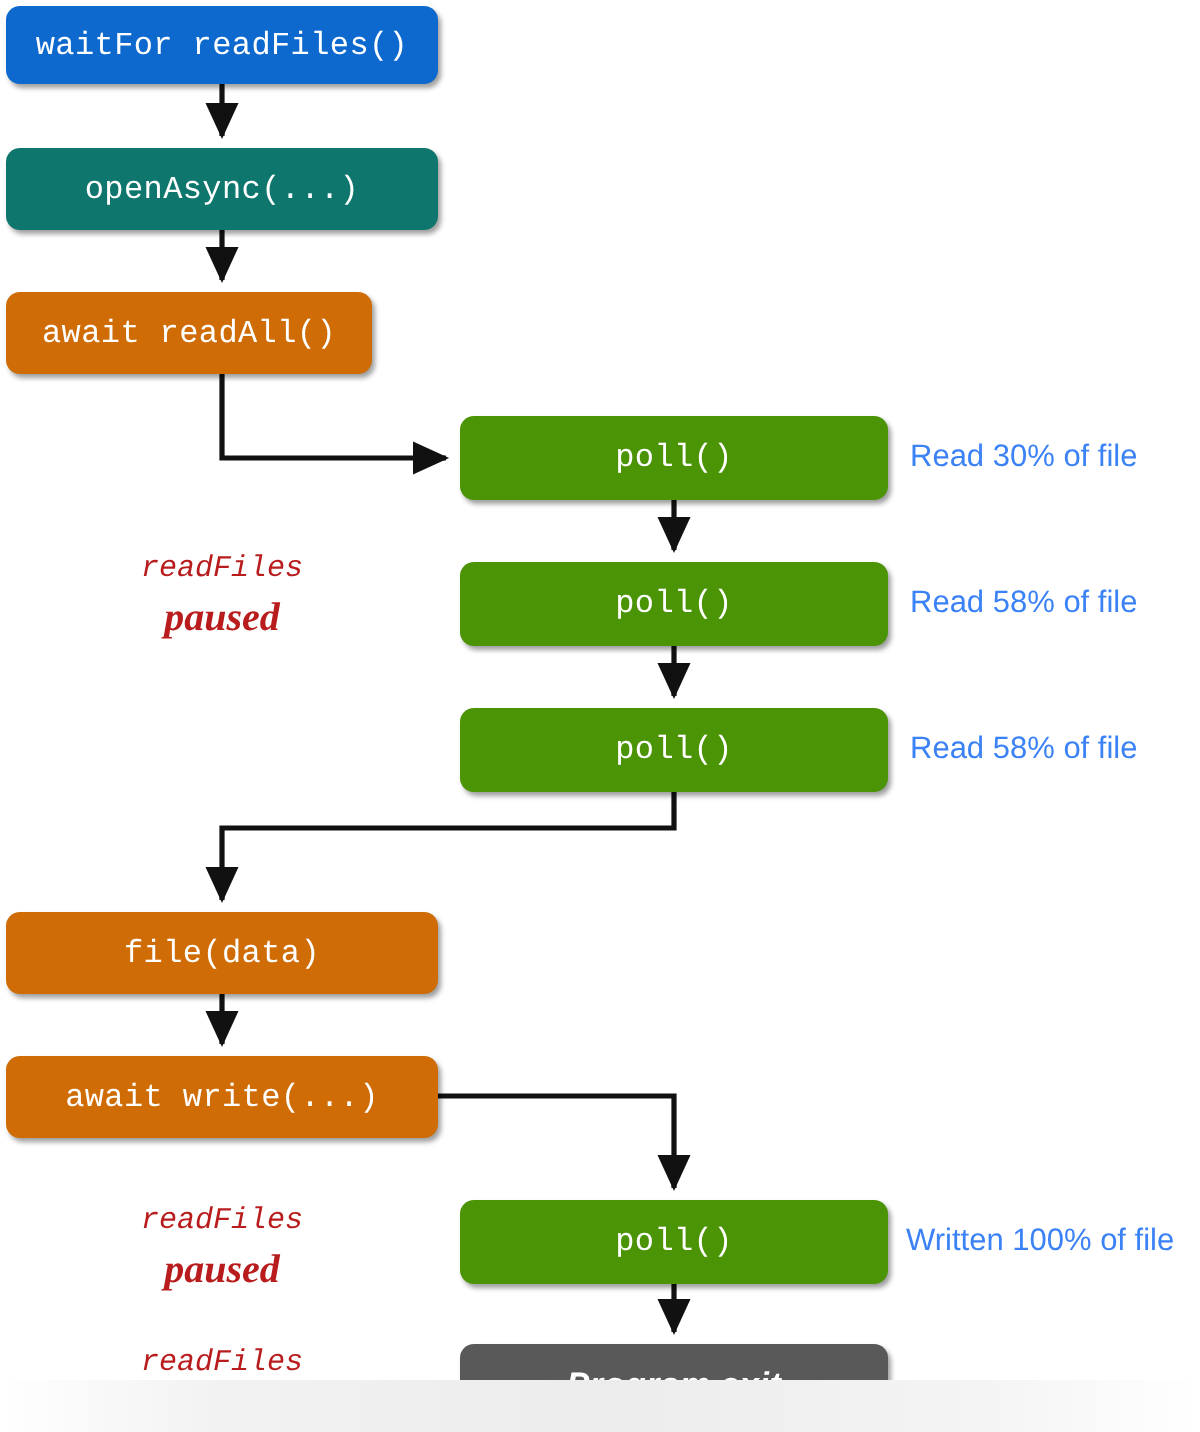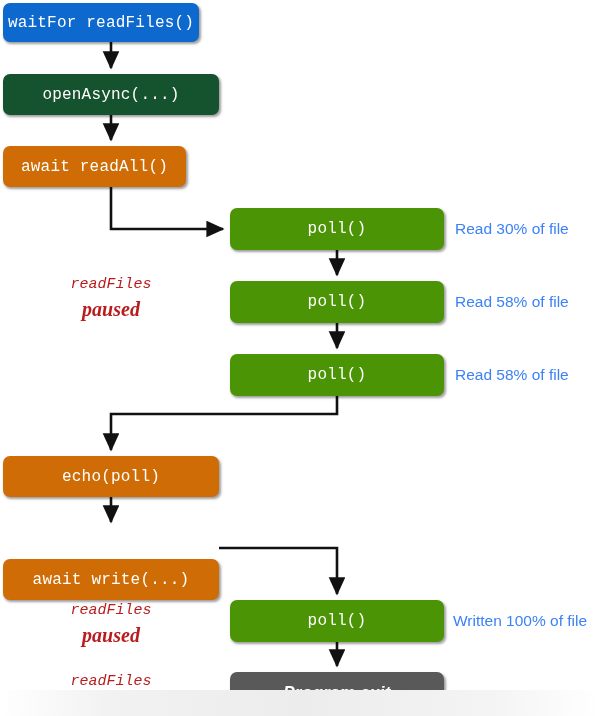--- a/index.html
+++ b/index.html
@@ -104,42 +104,42 @@
         <path d="M337,250 L337,275" fill="none" stroke="#111111" stroke-width="2.6" stroke-linejoin="miter" stroke-linecap="butt" marker-end="url(#arrowhead)"></path>
         <path d="M337,323 L337,348" fill="none" stroke="#111111" stroke-width="2.6" stroke-linejoin="miter" stroke-linecap="butt" marker-end="url(#arrowhead)"></path>
         <path d="M337,396 L337,414 L111,414 L111,450" fill="none" stroke="#111111" stroke-width="2.6" stroke-linejoin="miter" stroke-linecap="butt" marker-end="url(#arrowhead)"></path>
         <path d="M111,497 L111,522" fill="none" stroke="#111111" stroke-width="2.6" stroke-linejoin="miter" stroke-linecap="butt" marker-end="url(#arrowhead)"></path>
         <path d="M219,548 L337,548 L337,594" fill="none" stroke="#111111" stroke-width="2.6" stroke-linejoin="miter" stroke-linecap="butt" marker-end="url(#arrowhead)"></path>
         <path d="M337,642 L337,666" fill="none" stroke="#111111" stroke-width="2.6" stroke-linejoin="miter" stroke-linecap="butt" marker-end="url(#arrowhead)"></path>
       </g>
   </svg>
 
   <div id="nodes-layer">
-      <div class="node" style="left: 3px; top: 3px; width: 196px; height: 39px; background: rgb(13, 105, 206);">
+      <div class="node" style="left: 3px; top: 3px; width: 216px; height: 39px; background: rgb(13, 105, 206);">
         <span>waitFor readFiles()</span>
       </div>
-      <div class="node" style="left: 3px; top: 74px; width: 216px; height: 41px; background: #14532d;">
+      <div class="node" style="left: 3px; top: 74px; width: 216px; height: 41px; background: #0f766e;">
         <span>openAsync(...)</span>
       </div>
       <div class="node" style="left: 3px; top: 146px; width: 183px; height: 41px; background: rgb(207, 108, 6);">
         <span>await readAll()</span>
       </div>
       <div class="node" style="left: 230px; top: 208px; width: 214px; height: 42px; background: rgb(74, 148, 5);">
         <span>poll()</span>
       </div>
       <div class="node" style="left: 230px; top: 281px; width: 214px; height: 42px; background: rgb(74, 148, 5);">
         <span>poll()</span>
       </div>
       <div class="node" style="left: 230px; top: 354px; width: 214px; height: 42px; background: rgb(74, 148, 5);">
         <span>poll()</span>
       </div>
       <div class="node" style="left: 3px; top: 456px; width: 216px; height: 41px; background: rgb(207, 108, 6);">
-        <span>echo(poll)</span>
+        <span>file(data)</span>
       </div>
-      <div class="node" style="left: 3px; top: 559px; width: 216px; height: 41px; background: rgb(207, 108, 6);">
+      <div class="node" style="left: 3px; top: 528px; width: 216px; height: 41px; background: rgb(207, 108, 6);">
         <span>await write(...)</span>
       </div>
       <div class="node" style="left: 230px; top: 600px; width: 214px; height: 42px; background: rgb(74, 148, 5);">
         <span>poll()</span>
       </div>
       <div class="node exit" style="left: 230px; top: 672px; width: 214px; height: 41px; background: rgb(89, 89, 89);">
         <span>Program exit</span>
       </div>
     </div>
   <div id="side-layer">

